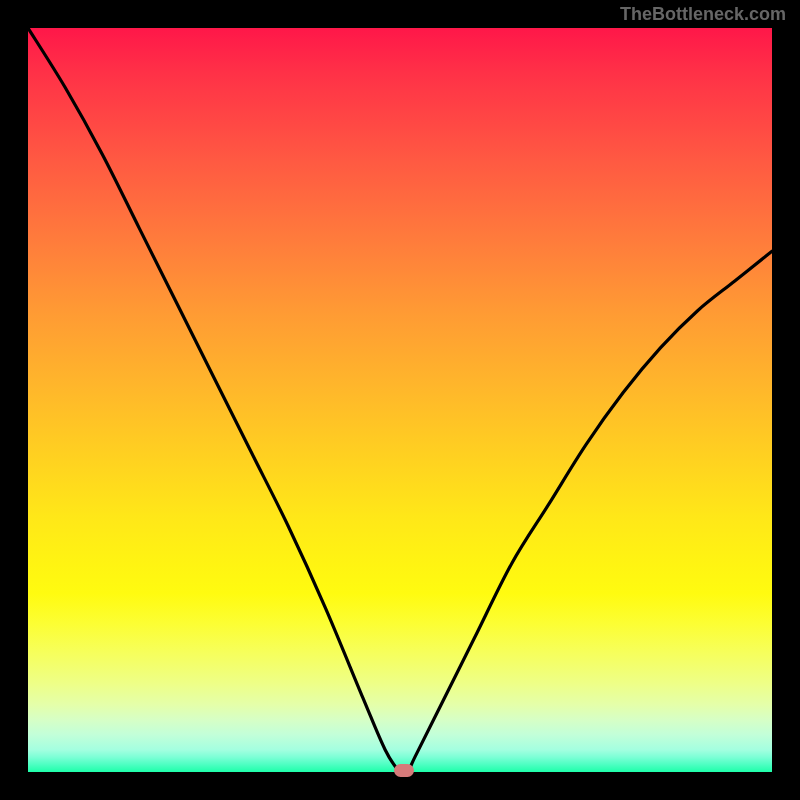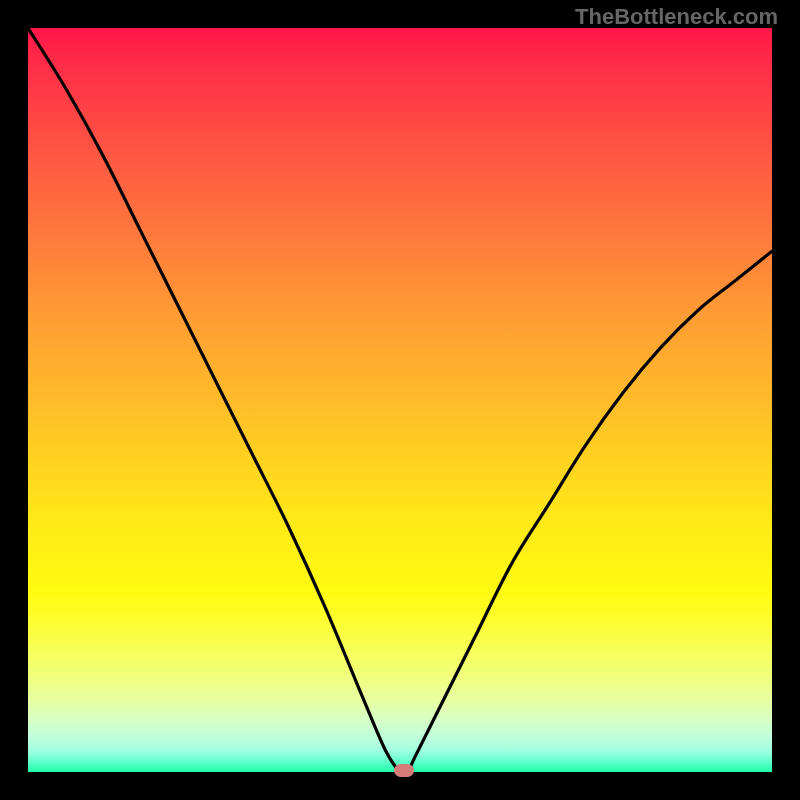--- a/index.html
+++ b/index.html
@@ -13,23 +13,23 @@
   }
   .outer {
     position: relative;
     width: 800px;
     height: 800px;
     background: #000;
   }
   .watermark {
     position: absolute;
     top: 4px;
-    right: 22px;
+    right: 14px;
     color: #666;
-    font-size: 22px;
+    font-size: 18px;
     font-weight: bold;
     z-index: 10;
   }
   .plot-area {
     position: absolute;
     left: 28px;
     top: 28px;
     width: 744px;
     height: 744px;
     background: linear-gradient(to bottom,

